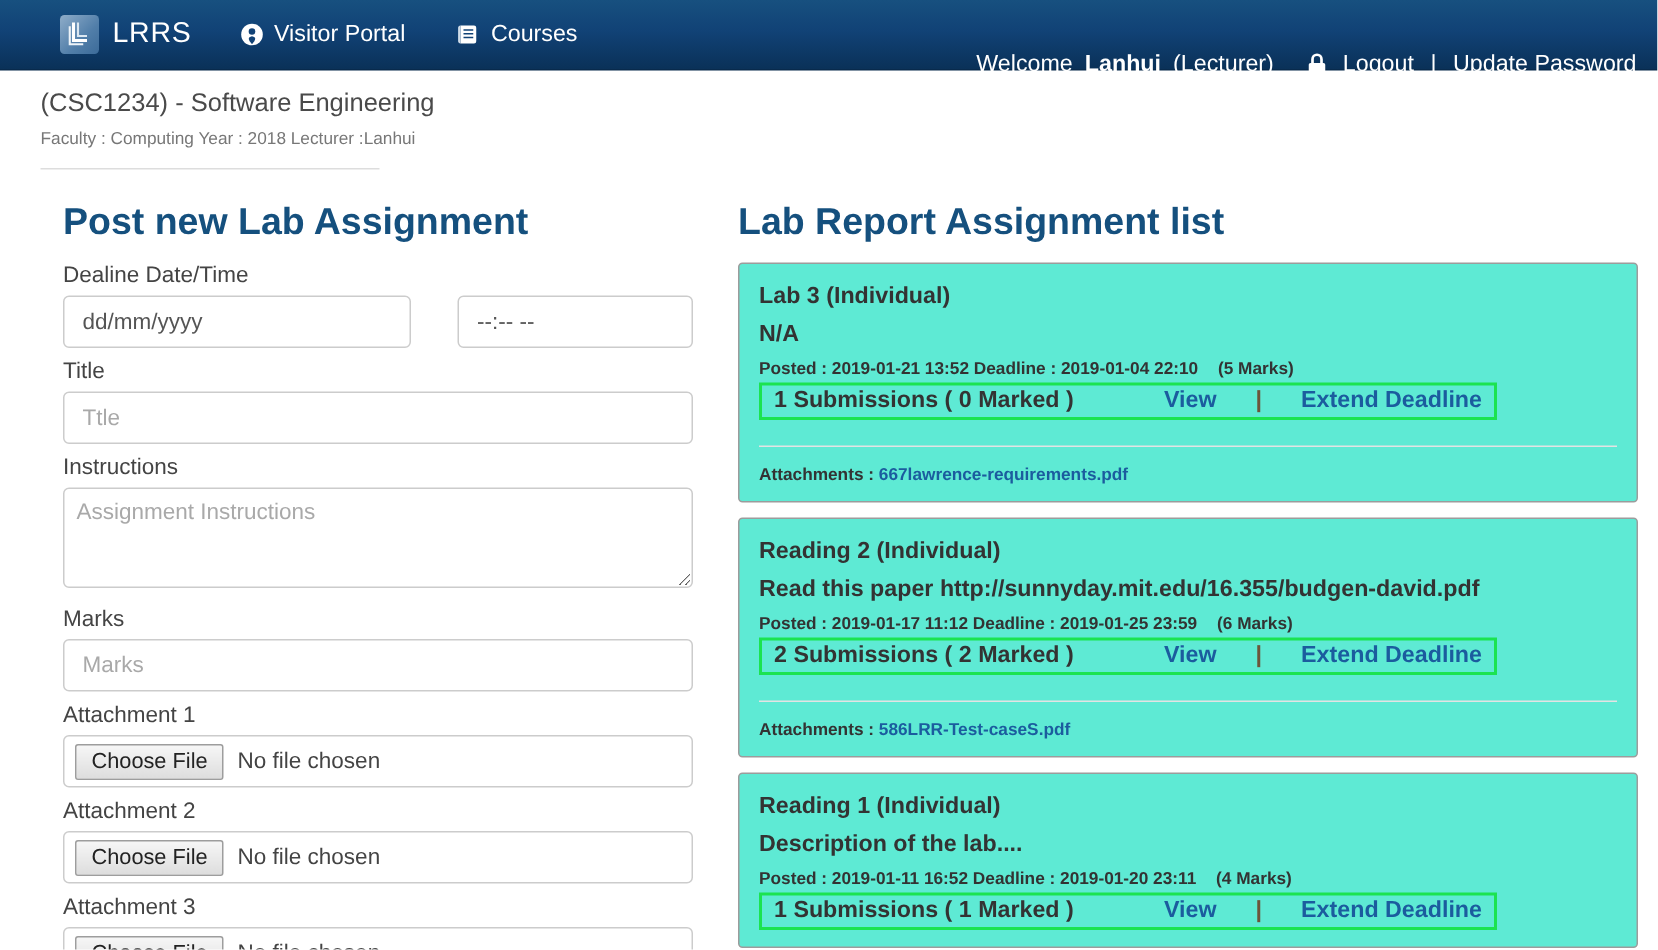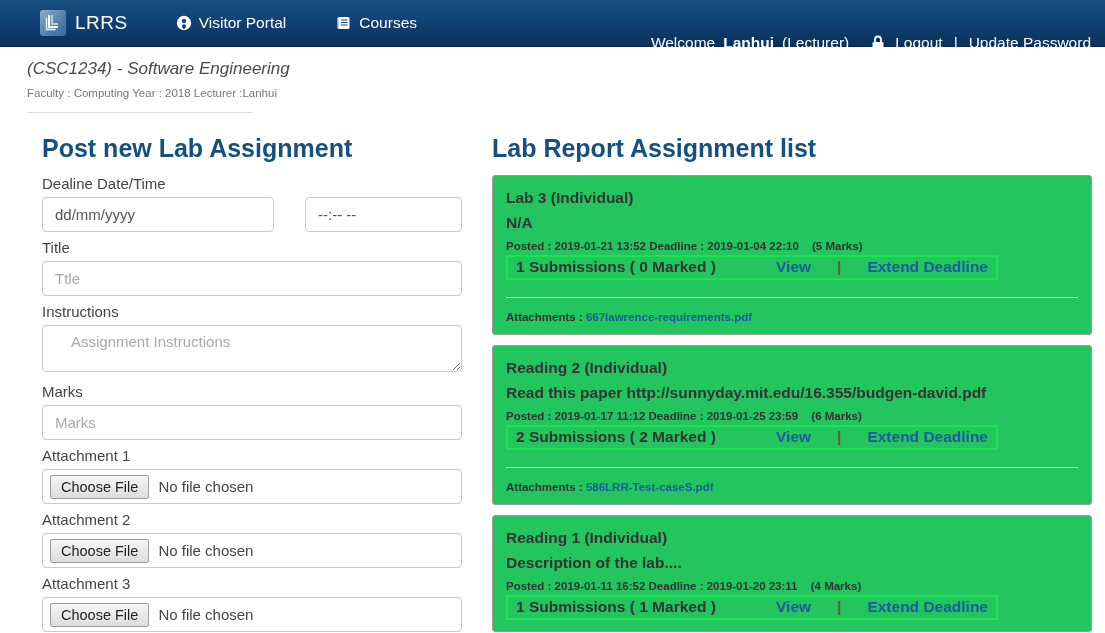--- a/index.html
+++ b/index.html
@@ -3,67 +3,67 @@
 <meta charset="utf-8">
 <style>
   * { margin:0; padding:0; box-sizing:border-box; }
   html,body { width:1105px; height:633px; overflow:hidden; background:#fff;
     font-family:"Liberation Sans","DejaVu Sans",sans-serif; }
 
   
   .navbar { height:47px; display:flex; align-items:center;
     background:linear-gradient(to bottom,#17507f 0%,#114276 45%,#0a3158 100%);
     border-bottom:1px solid #082a4c; padding:0 14px 0 40px; color:#fff; }
-  .nav-left { display:flex; align-items:center; gap:26px; }
+  .nav-left { display:flex; align-items:center; gap:10px; }
   .brand { display:flex; align-items:center; gap:9px; margin-right:22px; cursor:pointer; }
   .brand-logo { width:26px; height:26px; border-radius:3px;
     background:linear-gradient(135deg,#8fadc9 0%,#517ea9 60%,#3c6b99 100%);
     display:flex; align-items:center; justify-content:center; }
   .brand-text { font-size:19px; letter-spacing:.5px; color:#fff; }
   .nav-link { display:flex; align-items:center; gap:7px; font-size:15.5px; color:#fff;
     text-decoration:none; cursor:pointer; margin-right:24px; }
   .nav-right { margin-left:auto; display:flex; align-items:center; gap:8px; font-size:15.5px;margin-top:39px; }
   .nav-right .bold { font-weight:bold; }
   .nav-right a { color:#fff; text-decoration:none; cursor:pointer; }
   .nav-sep { margin:0 3px; }
   .lock-wrap { display:flex; align-items:center; margin-right:2px; }
 
   
   .course-header { padding:10px 0 0 27px; }
-  .course-title { font-size:17px; color:#4a4a4a; line-height:24px;font-style:italic; }
+  .course-title { font-size:17px; color:#4a4a4a; line-height:24px; }
   .course-subtitle { font-size:11.5px; color:#777; margin-top:6px; }
   .header-divider { width:226px; border:none; border-top:1px solid #ddd; margin:13px 0 0 27px; }
 
   
   .main { display:flex; padding-left:42px; margin-top:20px; }
   .col-left { width:420px; }
   .col-right { width:600px; margin-left:30px; }
   h2.section { font-size:25px; font-weight:bold; color:#15507e; line-height:30px; margin-bottom:12px; }
 
   
   .form-label { font-size:15px; color:#444; margin:7px 0 5px; }
   .ctl { height:35px; width:100%; border:1px solid #ccc; border-radius:4px;
     font-size:15px; color:#555; padding:0 12px; outline:none;
     font-family:"Liberation Sans","DejaVu Sans",sans-serif; }
   .ctl::placeholder { color:#a9a9a9; opacity:1; }
   .ctl.dtish::placeholder { color:#555; }
   .dt-row { display:flex; }
   .date-input { width:248px; }
   .time-input { width:157px; margin-left:31px; }
-  textarea.ctl { height:47px; padding:7px 28px; resize:vertical; }
+  textarea.ctl { height:67px; padding:7px 8px; resize:vertical; }
   .file-box { height:35px; border:1px solid #ccc; border-radius:4px;
     display:flex; align-items:center; padding-left:7px; cursor:pointer; }
   .choose-btn { font-size:14.5px; color:#222; background:linear-gradient(#f6f6f6,#dddddd);
     border:1px solid #9d9d9d; border-radius:2px; padding:3px 10px; cursor:pointer;
     font-family:"Liberation Sans","DejaVu Sans",sans-serif; }
   .file-status { font-size:15px; color:#444; margin-left:9px; }
 
   
   .card { border:1px solid #9c9c9c; border-radius:3px; padding:9px 13px 11px;
-    margin-bottom:10px; background:#22c55e; }
+    margin-bottom:10px; background:#5eead4; }
   .card-title { font-size:15.5px; font-weight:bold; color:#333; line-height:25px; }
   .card-desc  { font-size:15.5px; font-weight:bold; color:#333; line-height:25px; }
   .posted-line { font-size:11.5px; font-weight:bold; color:#333; margin-top:5px; }
   .posted-line .marks { margin-left:10px; }
   .sub-box { margin-top:3px; width:492px; border:2px solid #1be350;
     display:flex; align-items:center; padding:1px 4px 2px 8px;gap:12px; }
   .sub-count { font-size:15.5px; font-weight:bold; color:#333; }
   .sub-link { font-size:15.5px; font-weight:bold; color:#1b5c9e; text-decoration:none; cursor:pointer; }
   .view-link { margin-left:auto; }
   .sub-sep { font-size:15.5px; font-weight:bold; color:#6d553a; margin:0 14px; }

